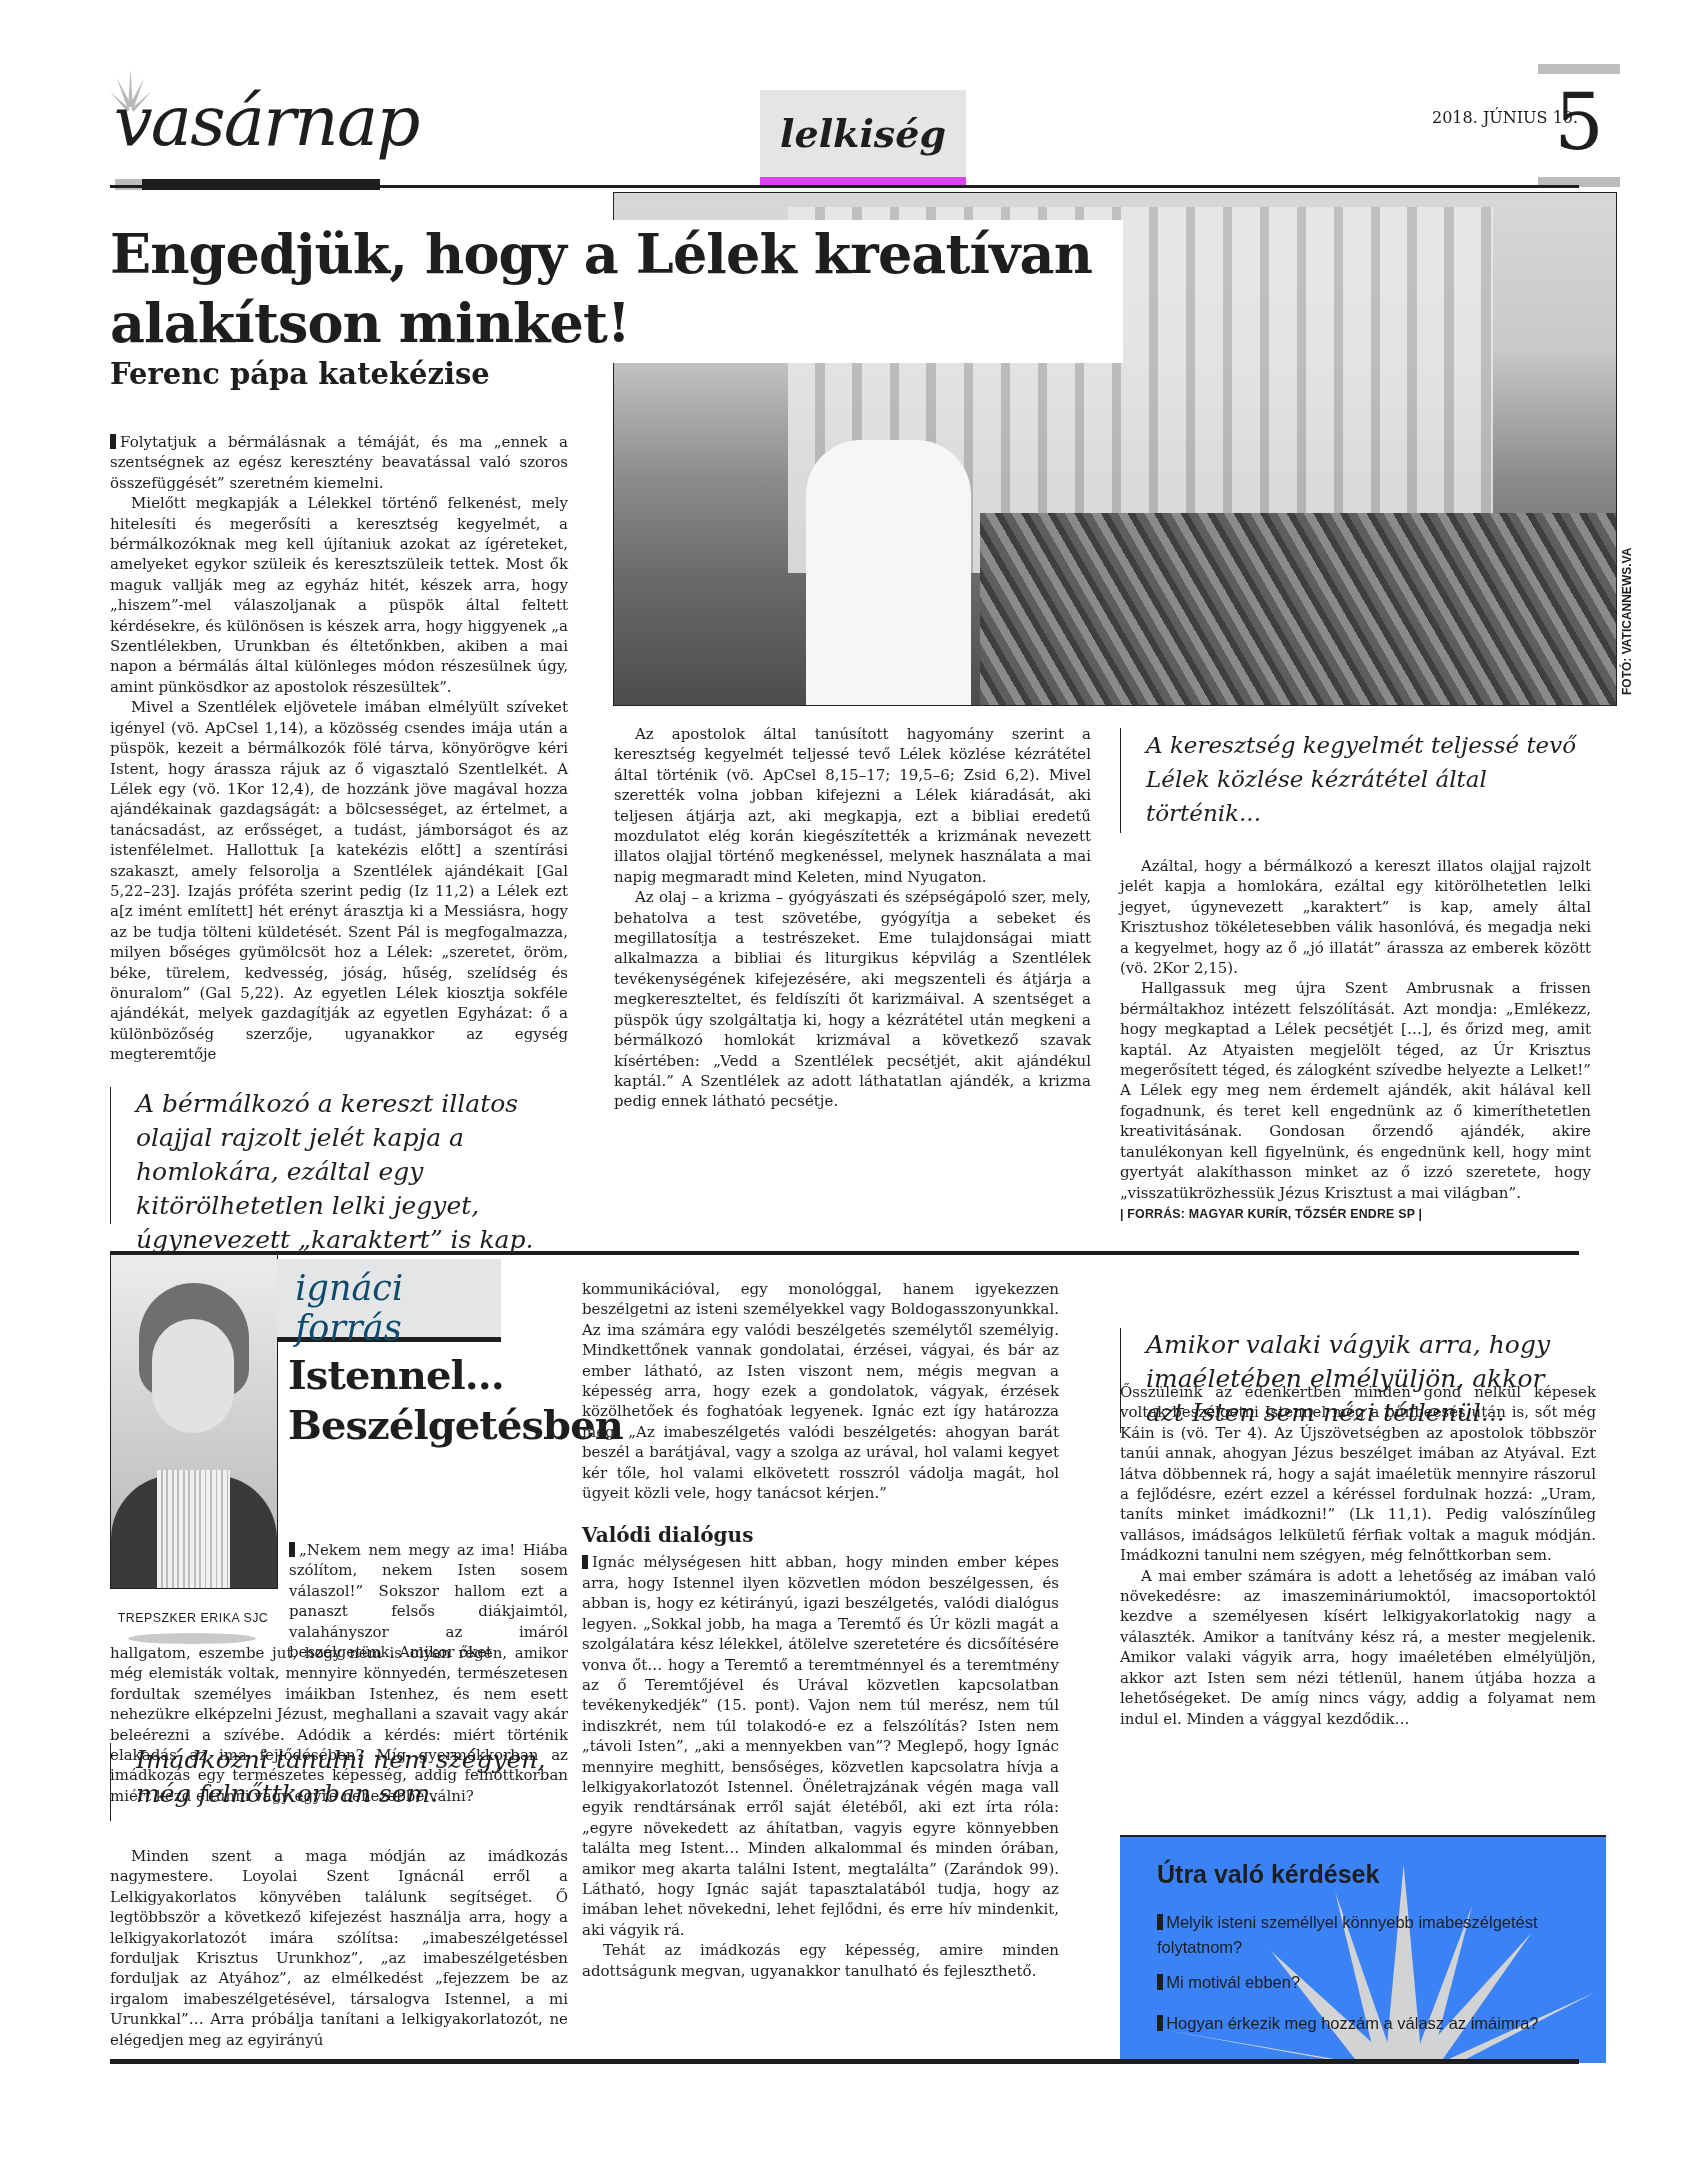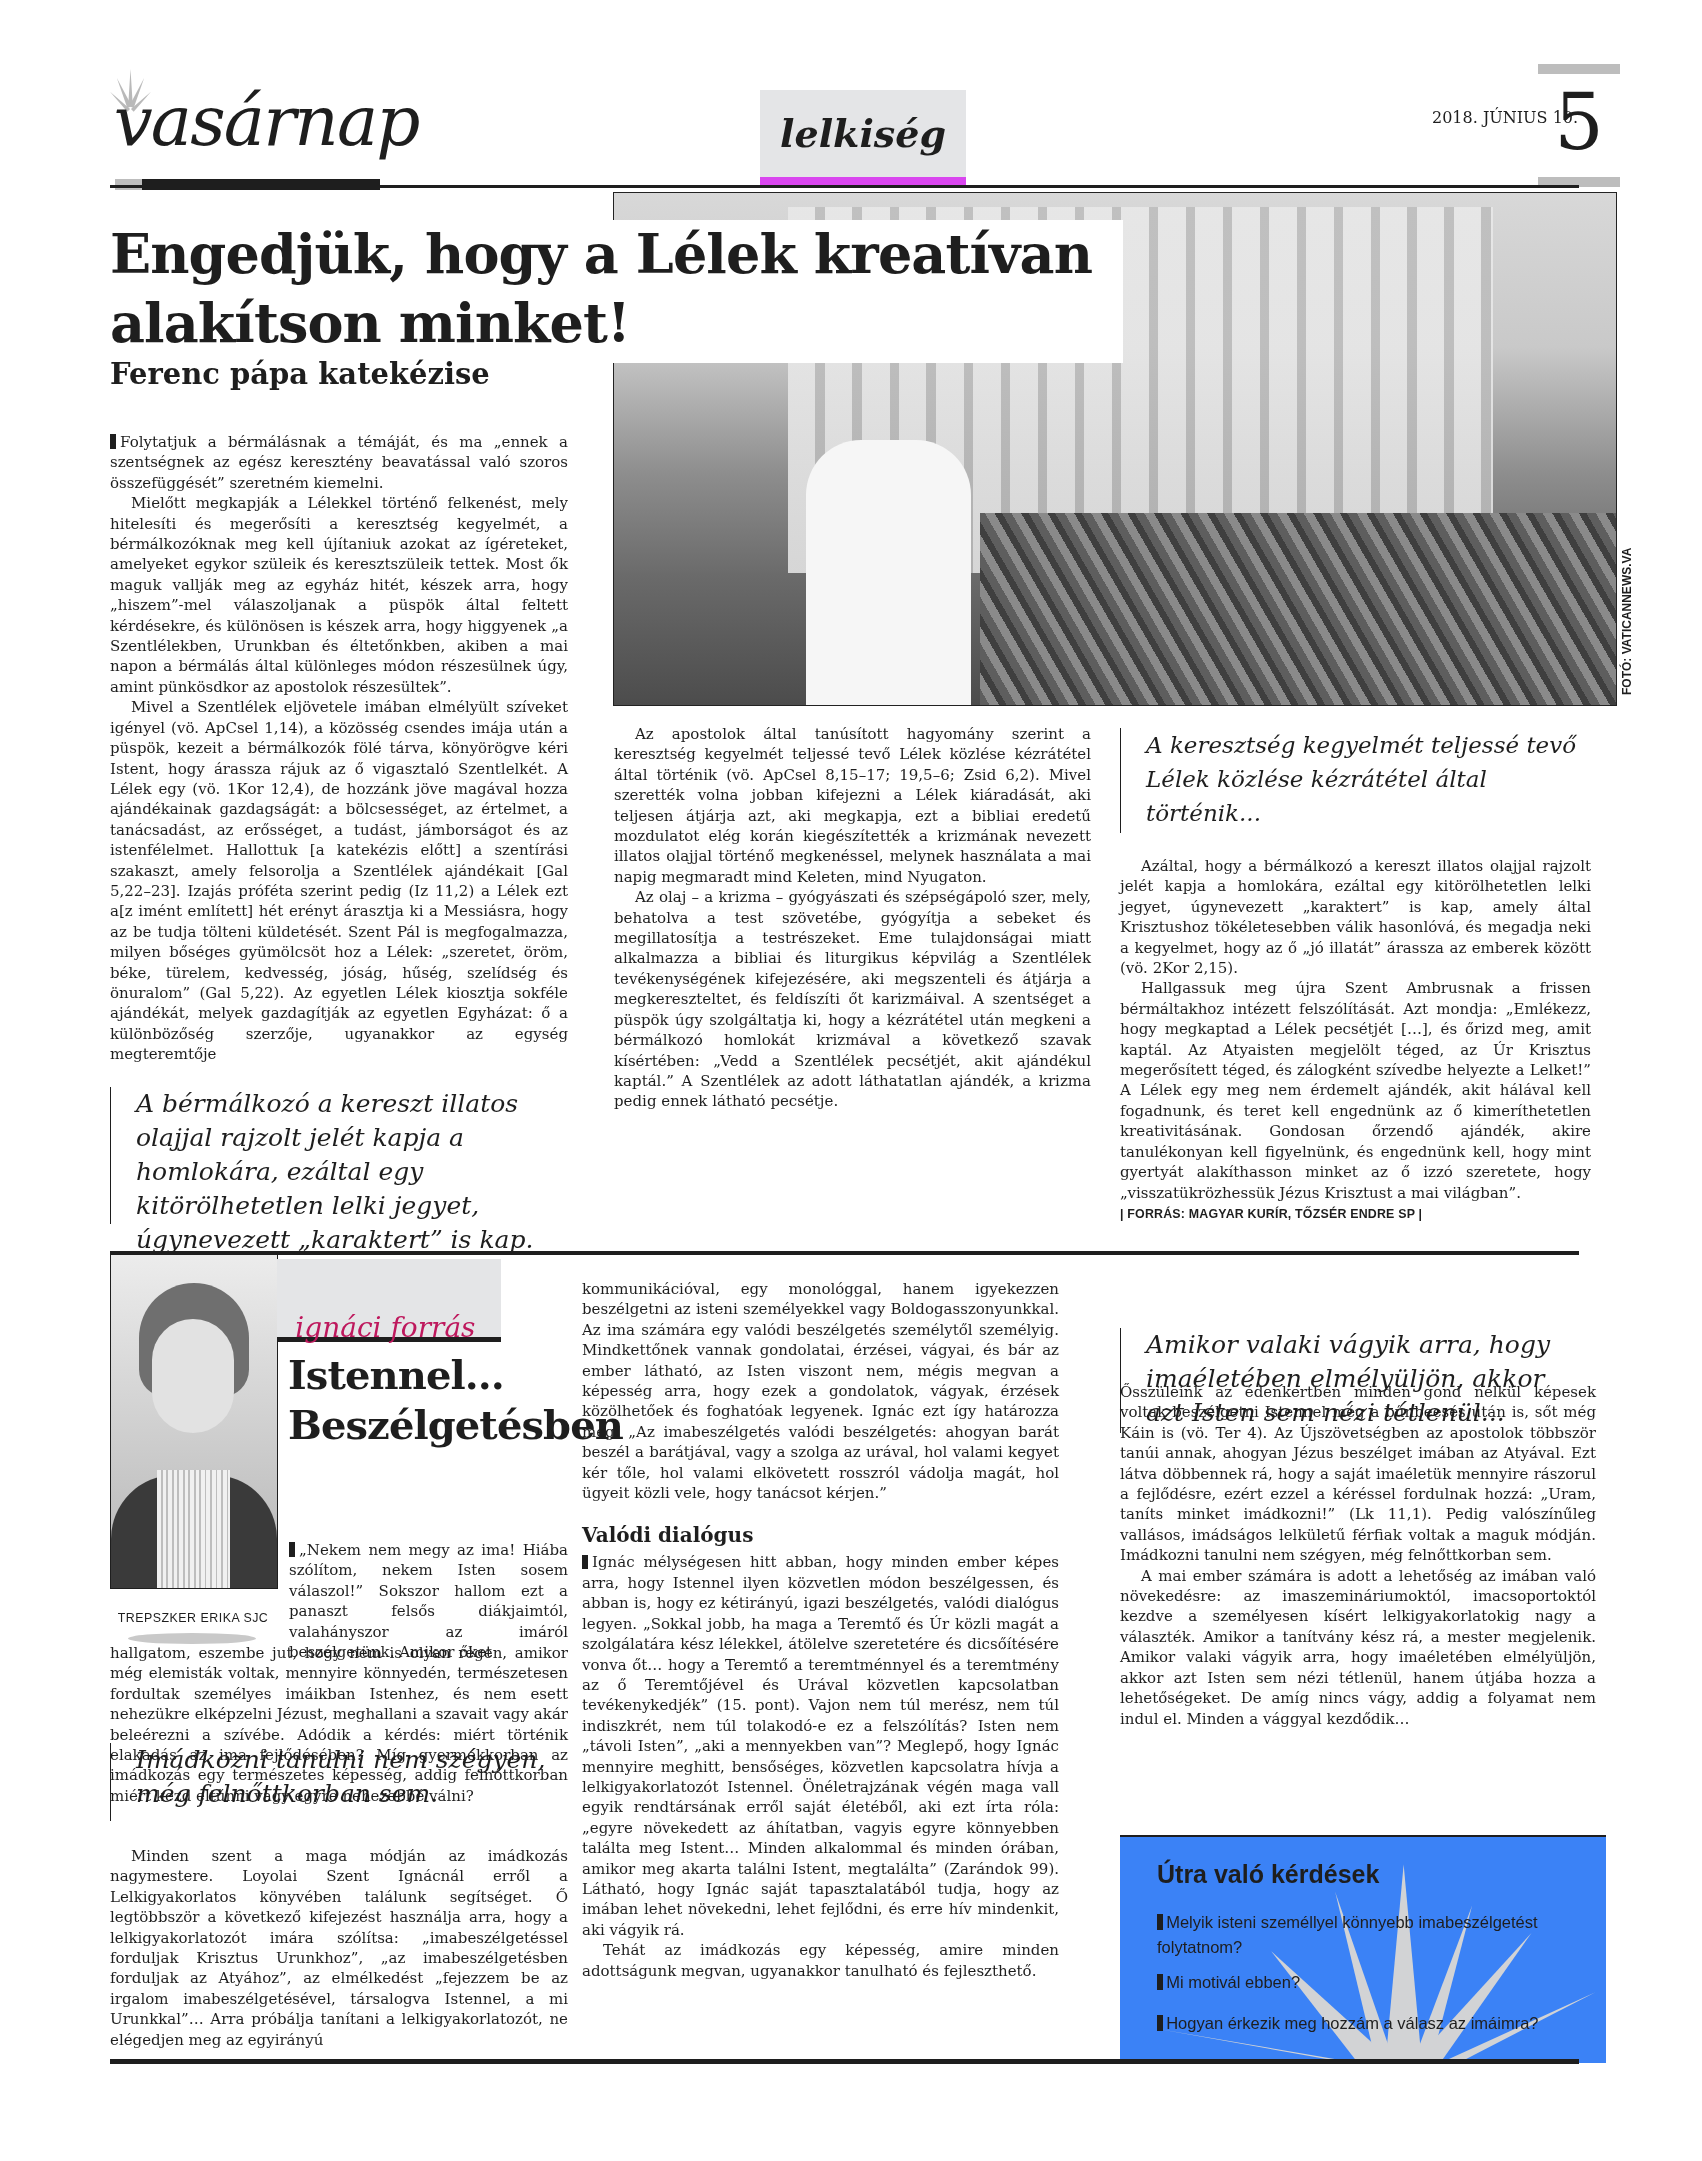--- a/index.html
+++ b/index.html
@@ -46,21 +46,21 @@
 
   
   .portrait{left:110px;top:1254px;width:166px;height:333px;background:linear-gradient(180deg,#ececec 0%,#d6d6d6 40%,#b5b5b5 100%);border:1.4px solid #1e1e1e;overflow:hidden;}
   .portrait .hair{position:absolute;left:27.5px;top:27.5px;width:110px;height:114px;border-radius:55px 55px 27.5px 27.5px;background:#6f6f6f;}
   .portrait .face{position:absolute;left:41px;top:64px;width:82px;height:114px;border-radius:41px;background:#e2e2e2;}
   .portrait .body{position:absolute;left:0;top:220px;width:166px;height:119px;border-radius:64px 64px 0 0;background:#3a3a3a;}
   .portrait .collar{position:absolute;left:46px;top:215px;width:73px;height:119px;background:repeating-linear-gradient(90deg,#f0f0f0 0 3.7px,#bdbdbd 3.7px 5.5px);}
   .author{left:110px;top:1611px;width:166px;text-align:center;font-family:"Liberation Sans",sans-serif;font-size:12.4px;letter-spacing:0.5px;color:#1e1e1e;}
   .author-shadow{left:128px;top:1633px;width:128px;height:11px;border-radius:50%;background:#c9c9c9;}
   .tag{left:277px;top:1259px;width:224px;height:78px;background:#e4e5e7;border-bottom:5.5px solid #1e1e1e;}
-  .tag span{position:absolute;left:18.3px;top:9.2px;font-family:"DejaVu Serif",serif;font-style:italic;font-size:28px;color:#be185d;margin-top:43px;}
+  .tag span{position:absolute;left:18.3px;top:9.2px;font-family:"DejaVu Serif",serif;font-style:italic;font-size:35px;color:#0c4a6e;}
   .title2{left:288px;top:1350px;width:311px;font-family:"DejaVu Serif",serif;font-weight:bold;font-size:40px;line-height:50px;letter-spacing:-0.9px;color:#1e1e1e;}
   .subhead{font-family:"DejaVu Serif",serif;font-weight:bold;font-size:20px;}
 
   
   .qbox{left:1120px;top:1835px;width:486px;height:226px;background:#3b82f6;border-top:2.3px solid #1e1e1e;overflow:hidden;}
   .qbox .sun{position:absolute;left:0;top:0;width:486px;height:226px;}
   .qbox h3{position:absolute;left:37px;top:23px;margin:0;font-family:"Liberation Sans",sans-serif;font-weight:bold;font-size:25px;color:#1e1e1e;}
   .qbox .q{position:absolute;left:37px;width:412px;font-family:"Liberation Sans",sans-serif;font-size:16.5px;line-height:25px;color:#1e1e1e;}
   .qbox .q .sq{height:15.6px;width:5.5px;}
   .bottomrule{left:110px;top:2059px;width:1469px;height:4.6px;background:#1e1e1e;}

